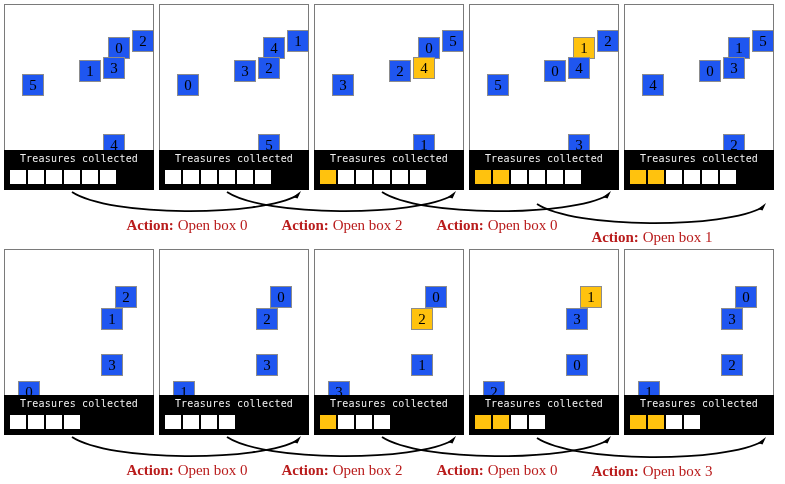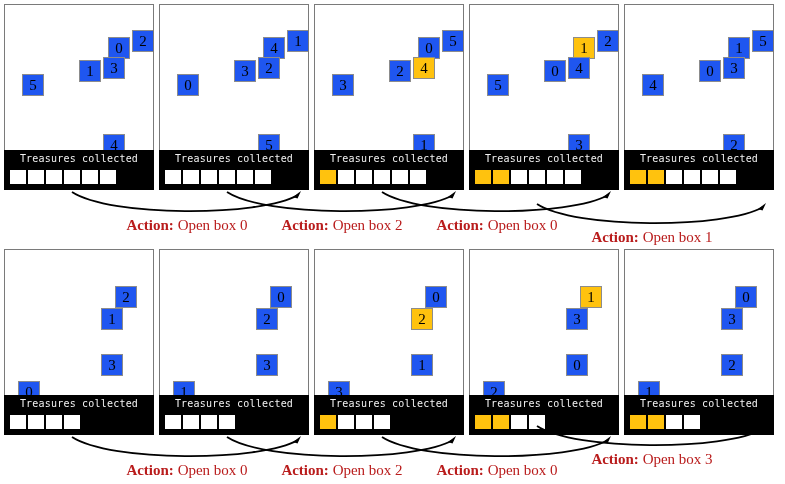--- a/index.html
+++ b/index.html
@@ -375,21 +375,21 @@
         </svg>
         <div class="action-label"><span class="k">Action:</span> <span class="v">Open box 2</span></div>
       </div>
       <div class="transition" style="left: 380px; top: 191px;">
         <svg width="234" height="26">
           <path d="M2,1 C40,26 190,26 228,4" fill="none" stroke="#000000" stroke-width="1.8"></path>
           <path d="M231,0 L223,6 L227.5,7.5 Z" fill="#000000"></path>
         </svg>
         <div class="action-label"><span class="k">Action:</span> <span class="v">Open box 0</span></div>
       </div>
-      <div class="transition" style="left: 535px; top: 180px;">
+      <div class="transition" style="left: 535px; top: 192px;">
         <svg width="234" height="26">
           <path d="M2,1 C40,26 190,26 228,4" fill="none" stroke="#000000" stroke-width="1.8"></path>
           <path d="M231,0 L223,6 L227.5,7.5 Z" fill="#000000"></path>
         </svg>
         <div class="action-label"><span class="k">Action:</span> <span class="v">Open box 3</span></div>
       </div>
     </div>
   </div>
 
 </body></html>

